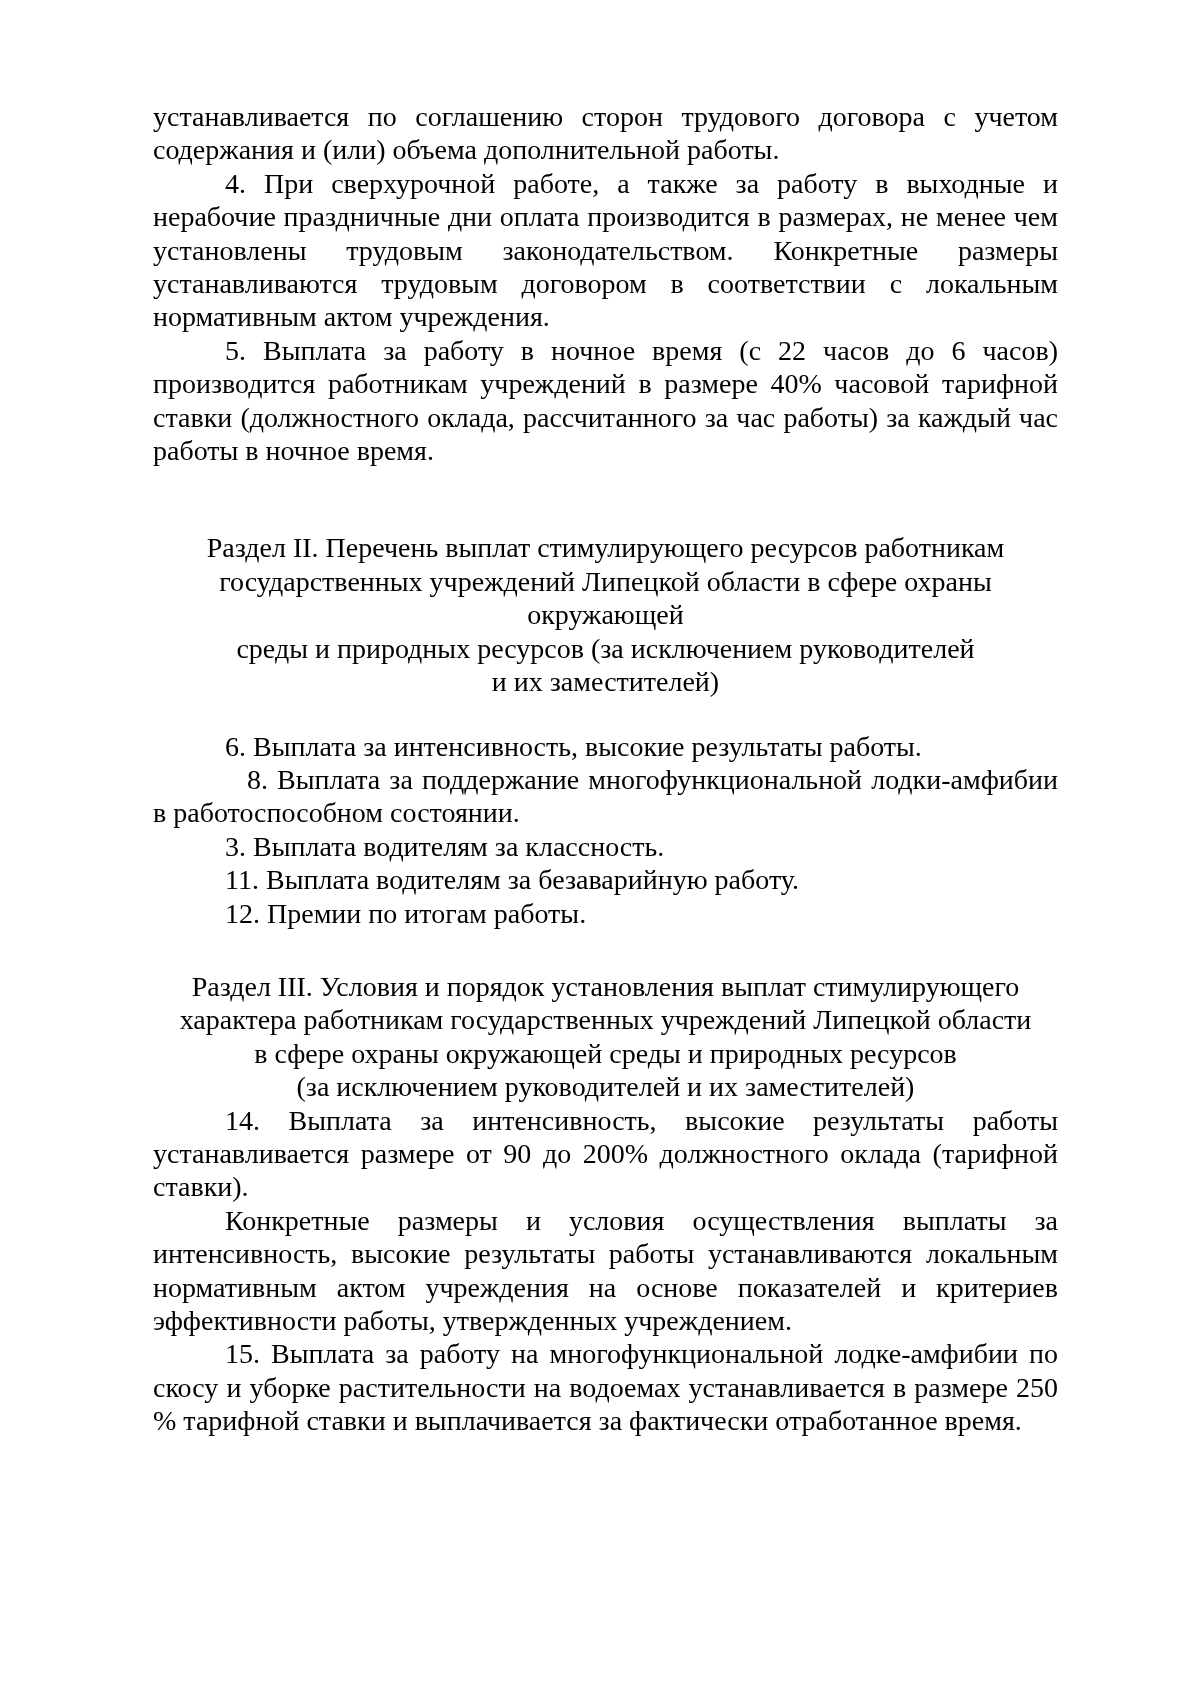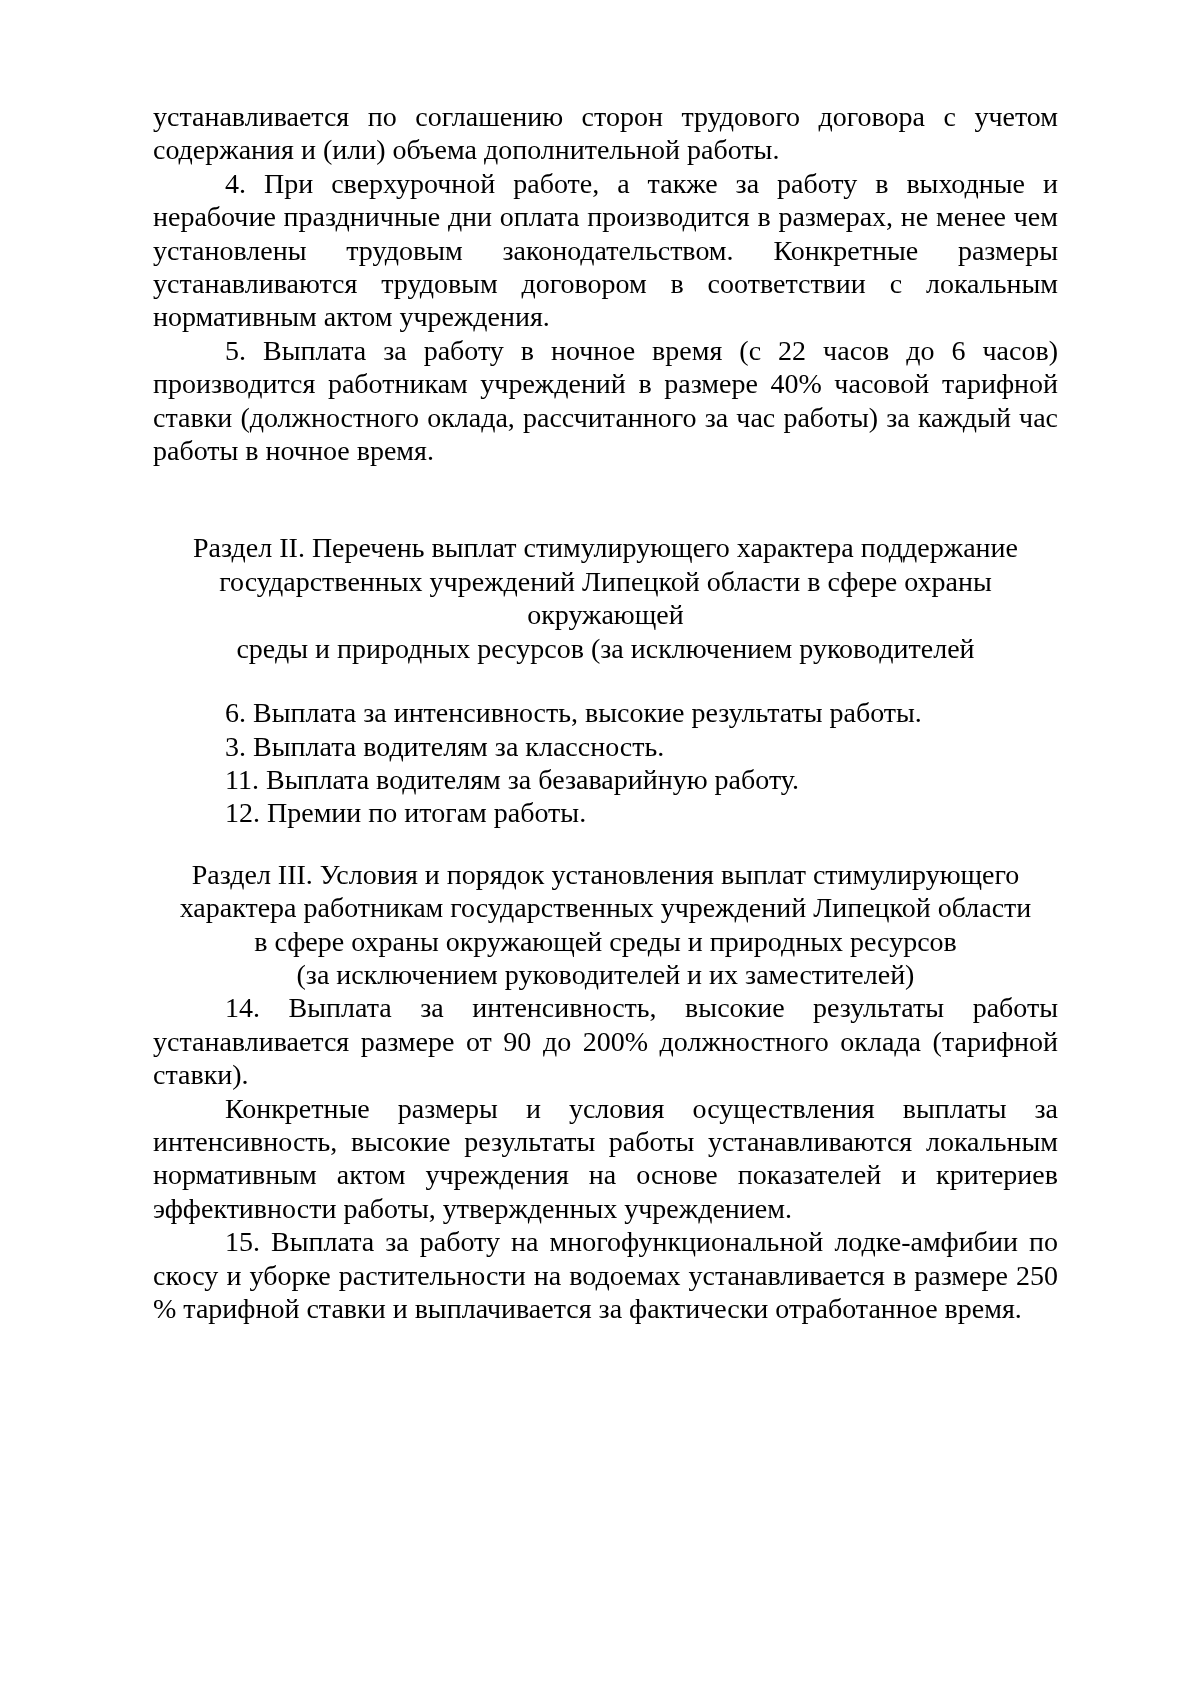--- a/index.html
+++ b/index.html
@@ -29,45 +29,47 @@
     padding: 0;
     text-align: justify;
   }
   .ind { text-indent: 72px; }
   .ind8 { text-indent: 94px; }
   .heading {
     text-align: center;
     margin-top: 64px;
   }
   .heading.third {
-    margin-top: 28px;
+    margin-top: 40px;
   }
   .list { margin-top: 31px; }
   .para14 { margin-top: 33px; }
 </style>
 </head>
 <body>
 
 <div class="page">
   <div class="content">
 
     <p>устанавливается по соглашению сторон трудового договора с учетом содержания и (или) объема дополнительной работы.</p>
 
     <p class="ind">4. При сверхурочной работе, а также за работу в выходные и нерабочие праздничные дни оплата производится в размерах, не менее чем установлены трудовым законодательством. Конкретные размеры устанавливаются трудовым договором в соответствии с локальным нормативным актом учреждения.</p>
 
     <p class="ind">5. Выплата за работу в ночное время (с 22 часов до 6 часов) производится работникам учреждений в размере 40% часовой тарифной ставки (должностного оклада, рассчитанного за час работы) за каждый час работы в ночное время.</p>
 
     <div class="heading">
-      <div>Раздел II. Перечень выплат стимулирующего характера поддержание</div>
+      <div>Раздел II. Перечень выплат стимулирующего ресурсов работникам</div>
       <div>государственных учреждений Липецкой области в сфере охраны окружающей</div>
       <div>среды и природных ресурсов (за исключением руководителей</div>
+      <div>и их заместителей)</div>
     </div>
 
     <div class="list">
       <p class="ind">6. Выплата за интенсивность, высокие результаты работы.</p>
+      <p class="ind8">8. Выплата за поддержание многофункциональной лодки-амфибии в работоспособном состоянии.</p>
       <p class="ind">3. Выплата водителям за классность.</p>
       <p class="ind">11. Выплата водителям за безаварийную работу.</p>
       <p class="ind">12. Премии по итогам работы.</p>
     </div>
 
     <div class="heading third">
       <div>Раздел III. Условия и порядок установления выплат стимулирующего</div>
       <div>характера работникам государственных учреждений Липецкой области</div>
       <div>в сфере охраны окружающей среды и природных ресурсов</div>
       <div>(за исключением руководителей и их заместителей)</div>

